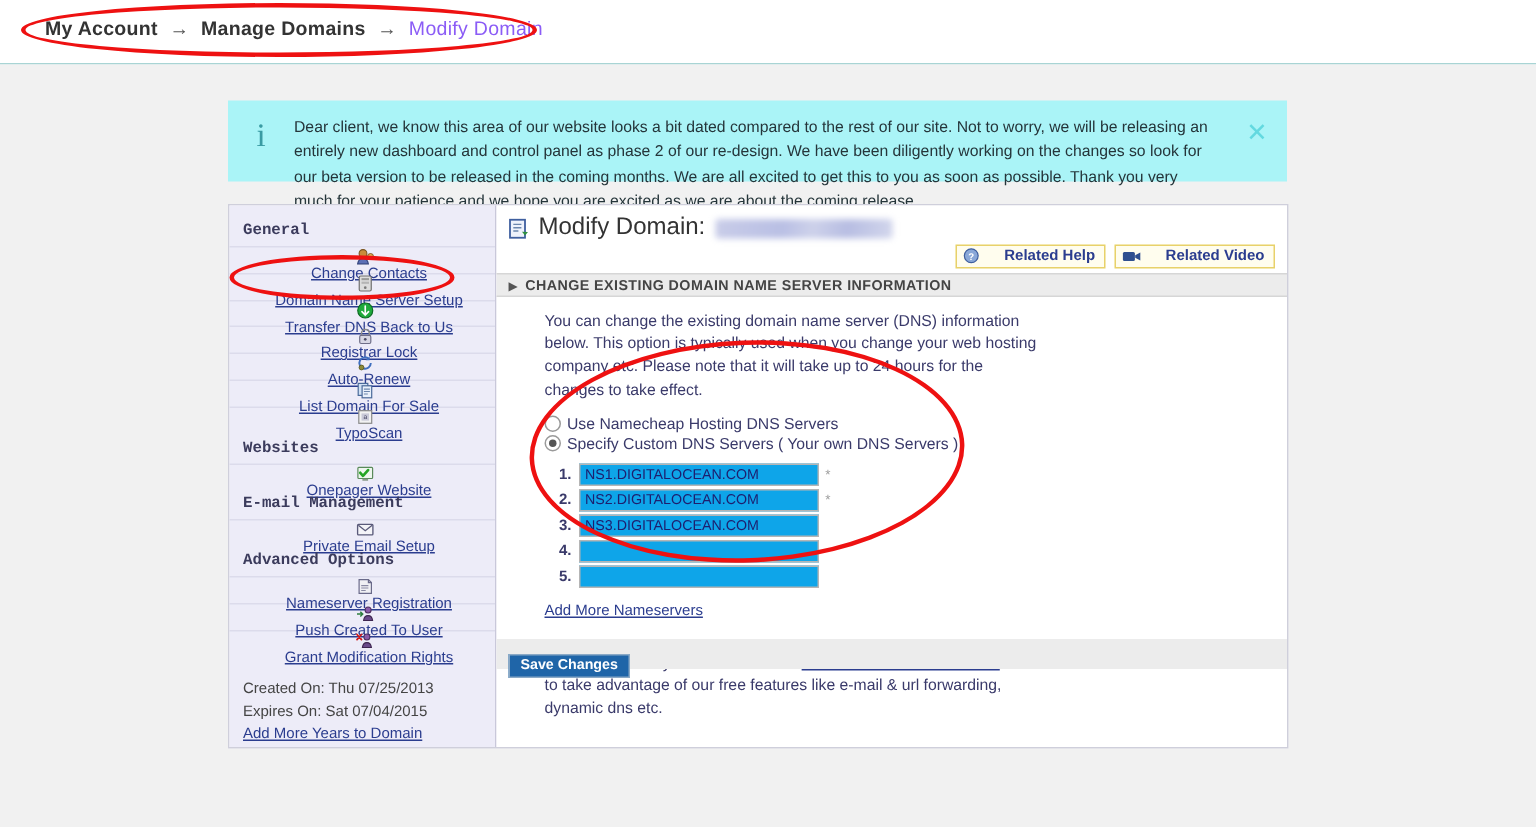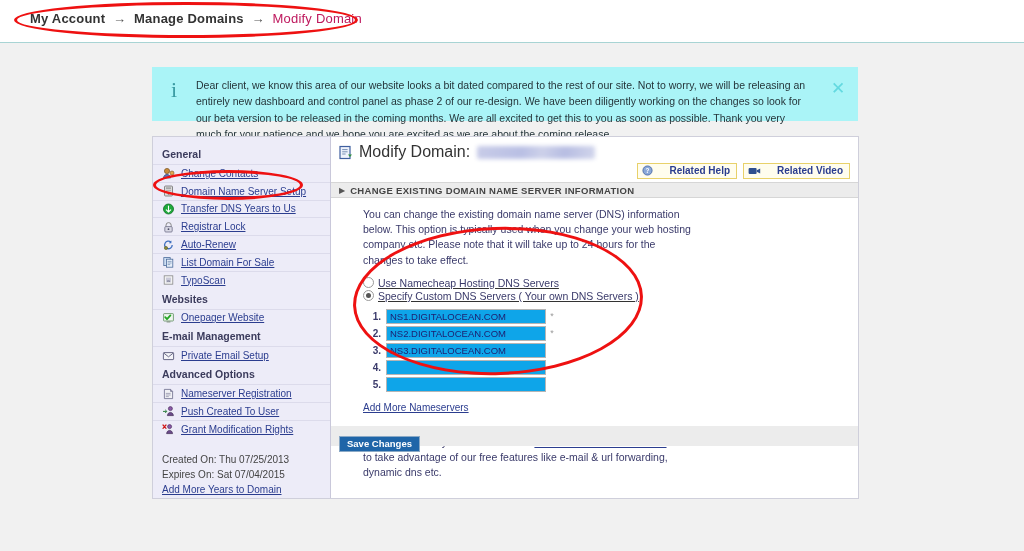--- a/index.html
+++ b/index.html
@@ -30,21 +30,21 @@
     top: 11px;
     font-size: 13px;
     letter-spacing: .2px;
     white-space: nowrap;
   }
   #breadcrumb .crumb-strong {
     font-weight: bold;
     color: #333333;
   }
   #breadcrumb .crumb-current {
-    color: #be185d;
+    color: #8b5cf6;
   }
   #breadcrumb .crumb-sep {
     color: #555555;
     padding: 0 4px;
   }
 
   
   #page-body {
     position: absolute;
     left: 0;
@@ -111,28 +111,30 @@
     background: #edecf8;
     border-right: 1px solid #c9c8da;
     box-sizing: border-box;
     padding: 7px 0 0 0;
   }
   .side-group-title {
     font-size: 10.5px;
     font-weight: bold;
     color: #3b3b5c;
     padding: 4px 0 4px 9px;
+    font-family: Liberation Mono, monospace;
   }
   .side-item {
     display: flex;
     align-items: center;
     height: 16.8px;
     padding-left: 9px;
     border-top: 1px solid #dcdbeb;
     cursor: pointer;
+    flex-direction: column;
   }
   .side-item:last-child { border-bottom: 1px solid #dcdbeb; }
   .side-icon {
     width: 13px;
     height: 12px;
     margin-right: 6px;
     flex: 0 0 auto;
     display: block;
   }
   .side-label {
@@ -234,21 +236,20 @@
   .intro-text {
     font-size: 10.5px;
     line-height: 1.45;
     color: #3a3a6a;
   }
   .radio-row {
     display: flex;
     align-items: center;
     margin-top: 9px;
     cursor: pointer;
-    text-decoration: underline;
   }
   .radio-row + .radio-row { margin-top: 1px; }
   .radio-mark {
     width: 9px; height: 9px;
     border-radius: 50%;
     border: 1px solid #9a9a9a;
     background: #ffffff;
     margin-right: 4px;
     flex: 0 0 auto;
     position: relative;
@@ -399,21 +400,21 @@
           <circle cx="6.5" cy="8.8" r=".9" fill="#7a7a7a"></circle>
         </svg>
         <span class="side-label">Domain Name Server Setup</span>
       </div>
 
       <div class="side-item">
         <svg class="side-icon" viewBox="0 0 13 12">
           <circle cx="6.5" cy="6" r="5" fill="#1faa3c" stroke="#0c6b22" stroke-width=".8"></circle>
           <path d="M6.5 3v6M4.3 6.8l2.2 2.2 2.2-2.2" stroke="#ffffff" stroke-width="1.1" fill="none" stroke-linecap="round"></path>
         </svg>
-        <span class="side-label">Transfer DNS Years to Us</span>
+        <span class="side-label">Transfer DNS Back to Us</span>
       </div>
 
       <div class="side-item">
         <svg class="side-icon" viewBox="0 0 13 12">
           <path d="M4 6V4.2a2.6 2.6 0 0 1 5.2 0V6" fill="none" stroke="#8a8a8a" stroke-width="1"></path>
           <rect x="2.8" y="5.6" width="7.4" height="5.4" rx="1" fill="#d8d8e4" stroke="#6f6f88" stroke-width=".8"></rect>
           <circle cx="6.5" cy="8.2" r=".9" fill="#4b4b66"></circle>
         </svg>
         <span class="side-label">Registrar Lock</span>
       </div>

